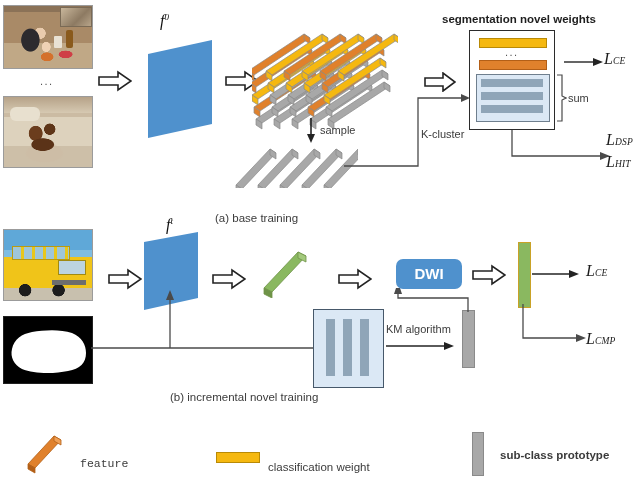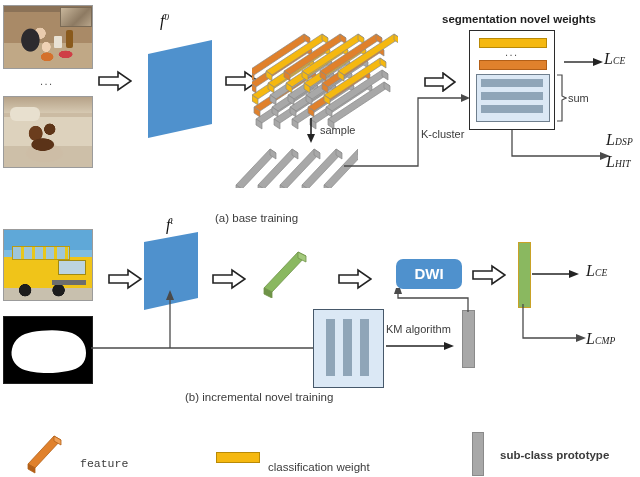--- a/index.html
+++ b/index.html
@@ -340,21 +340,21 @@
 </div>
 
 <svg class="abs" style="left:518px;top:304px;" width="70" height="44" viewBox="0 0 70 44">
   <path d="M5,0 L5,34 L60,34" stroke="#4a4a4a" stroke-width="1.3" fill="none"></path>
   <path d="M68,34 L58,30 L58,38 Z" fill="#4a4a4a"></path>
 </svg>
 <div class="abs loss" style="left:586px;top:330px;">
   <span class="scriptL">L</span><span class="sub">CMP</span>
 </div>
 
-<div class="abs cap" style="left:185px;top:391px;">(b) incremental novel training</div>
+<div class="abs cap" style="left:170px;top:391px;">(b) incremental novel training</div>
 
 <svg class="abs" style="left:24px;top:430px;" width="44" height="44" viewBox="0 0 44 44">
   <g stroke="#b35f17" stroke-width="0.8">
     <polygon points="4,34 30,6 37,10 11,38" fill="#e0812c"></polygon>
     <polygon points="4,34 11,38 11,43 4,39" fill="#b35f17"></polygon>
     <polygon points="30,6 37,10 37,15 30,11" fill="#f0a055"></polygon>
   </g>
 </svg>
 <div class="abs cap" style="left:80px;top:457px;font-family:Liberation Mono, monospace;">feature</div>
 

